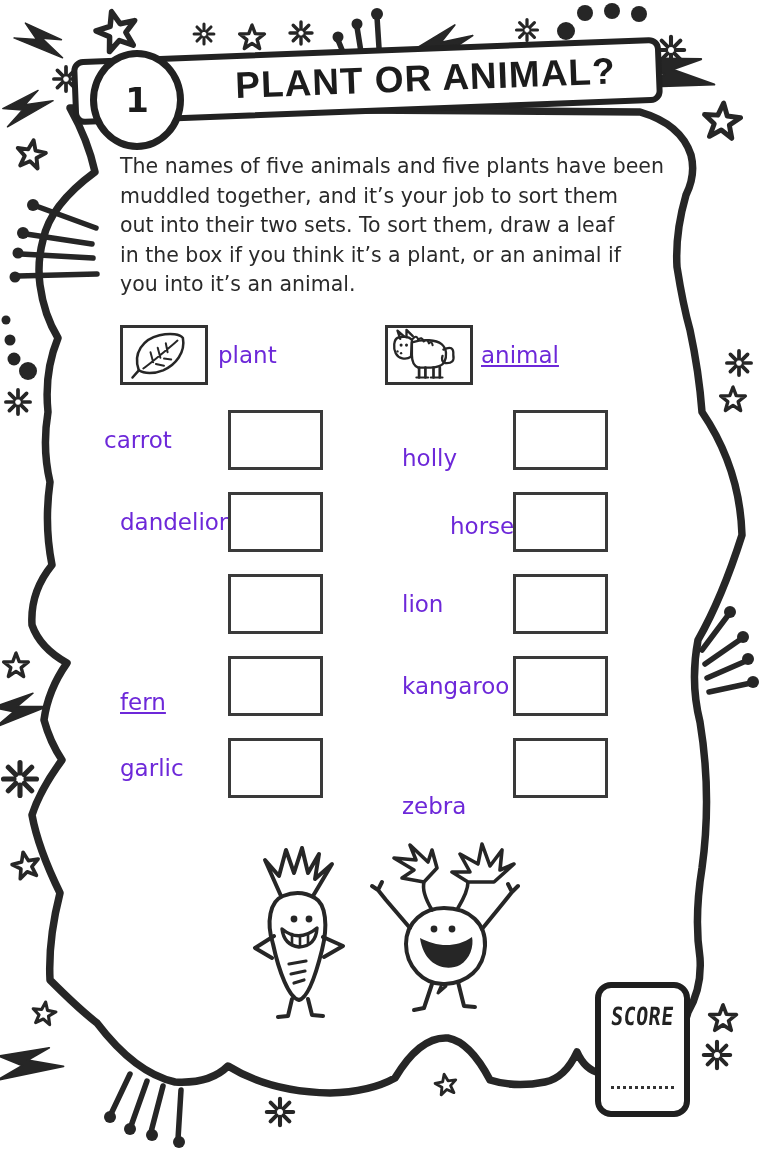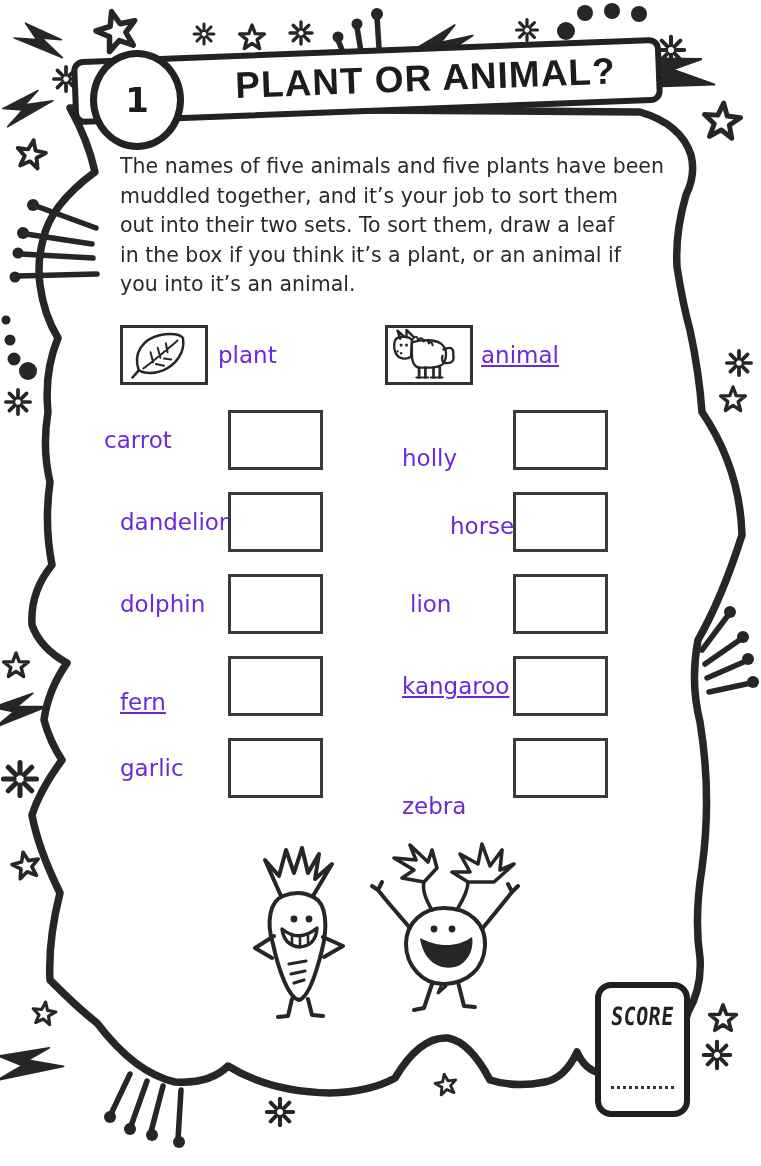--- a/index.html
+++ b/index.html
@@ -224,34 +224,33 @@
       <path class="ink" stroke-width="3" d="M33,44 L33,55 M40,44 L40,55 M49,44 L49,55 M56,44 L56,55"></path>
       <path class="ink" stroke-width="2.4" d="M30,55 L36,55 M37,55 L43,55 M46,55 L52,55 M53,55 L59,55"></path>
     </svg>
   </div>
   <div class="lbl" style="left:481px;top:325px;text-decoration:underline;">animal</div>
 
   <div class="lbl" style="left:104px;top:410px;">carrot</div>
   <div class="answerbox" style="left:228px;top:410px;"></div>
   <div class="lbl" style="left:120px;top:492px;">dandelion</div>
   <div class="answerbox" style="left:228px;top:492px;"></div>
-  <div class="lbl" style="left:120px;top:574px;">dolphin</div>
   <div class="answerbox" style="left:228px;top:574px;"></div>
   <div class="lbl" style="left:120px;top:672px;text-decoration:underline;">fern</div>
   <div class="answerbox" style="left:228px;top:656px;"></div>
   <div class="lbl" style="left:120px;top:738px;">garlic</div>
   <div class="answerbox" style="left:228px;top:738px;"></div>
 
   <div class="lbl" style="left:402px;top:428px;">holly</div>
   <div class="answerbox" style="left:513px;top:410px;"></div>
   <div class="lbl" style="left:402px;top:496px;margin-left:48px;">horse</div>
   <div class="answerbox" style="left:513px;top:492px;"></div>
-  <div class="lbl" style="left:402px;top:574px;margin-left:8px;">lion</div>
+  <div class="lbl" style="left:402px;top:574px;">lion</div>
   <div class="answerbox" style="left:513px;top:574px;"></div>
-  <div class="lbl" style="left:402px;top:656px;text-decoration:underline;">kangaroo</div>
+  <div class="lbl" style="left:402px;top:656px;">kangaroo</div>
   <div class="answerbox" style="left:513px;top:656px;"></div>
   <div class="lbl" style="left:402px;top:776px;">zebra</div>
   <div class="answerbox" style="left:513px;top:738px;"></div>
 
   <div class="scorebox">
     <div class="scorelabel">SCORE</div>
     <div class="scoreline"></div>
   </div>
 
 </div>

